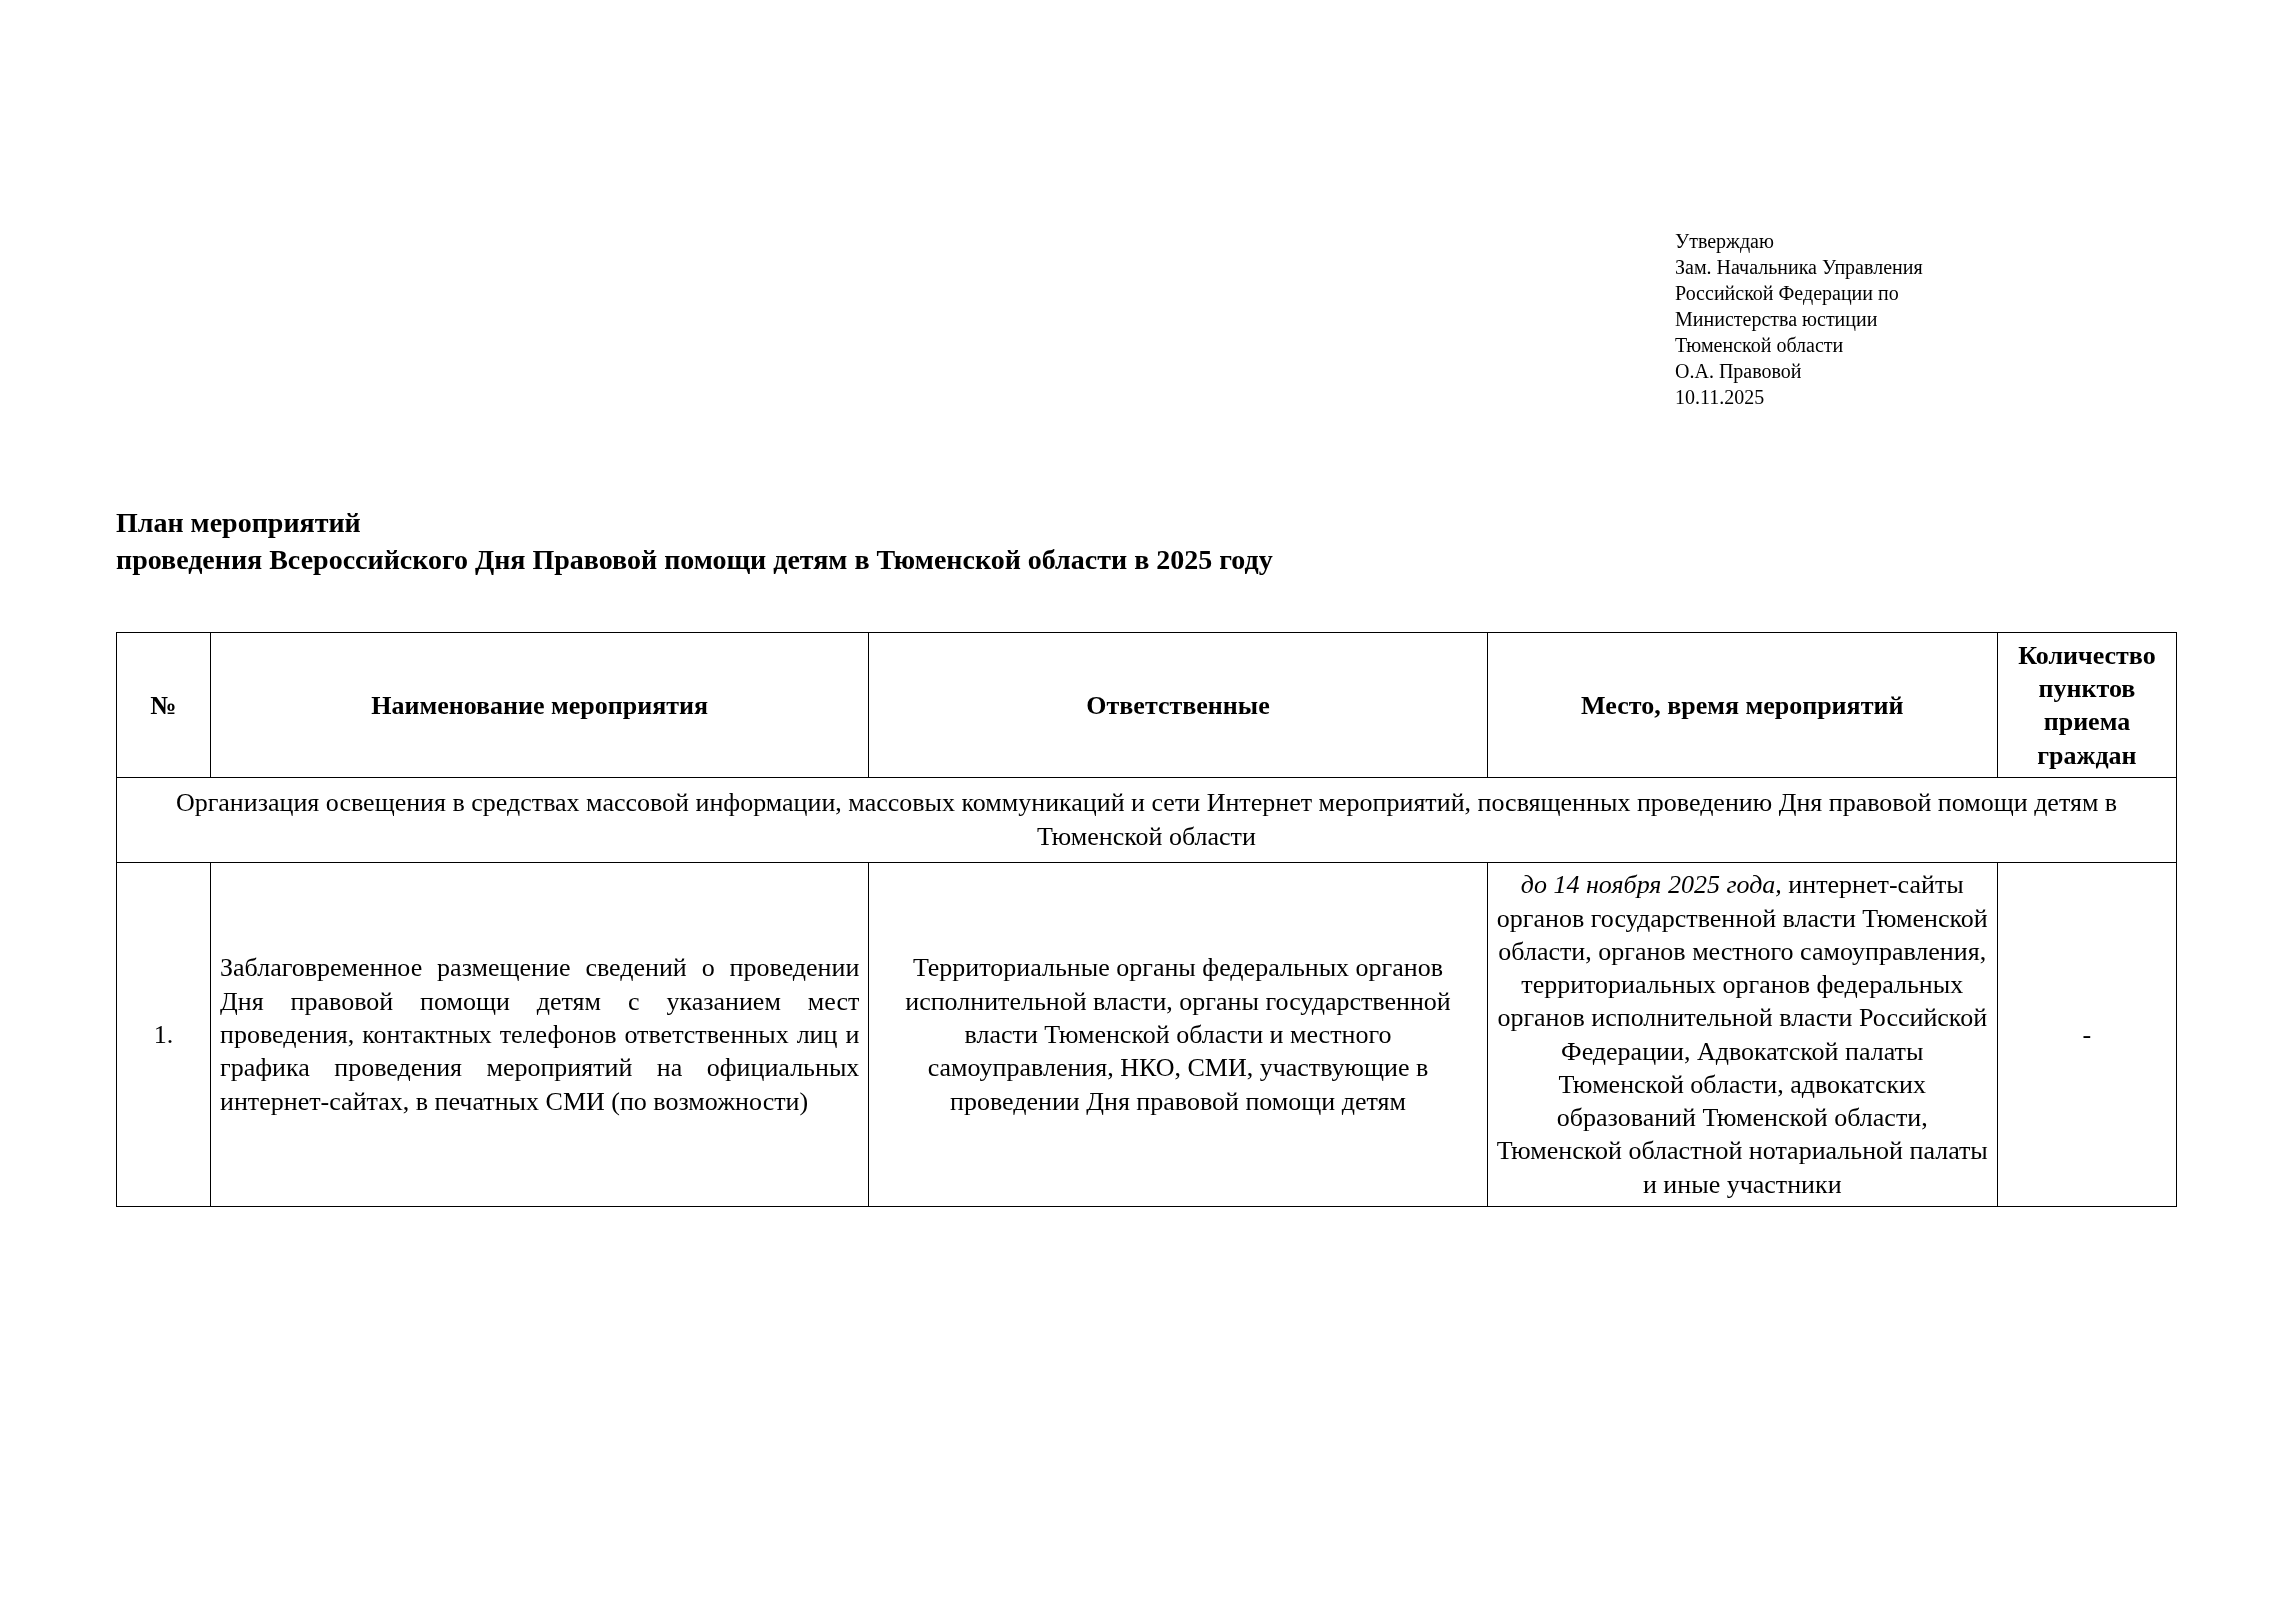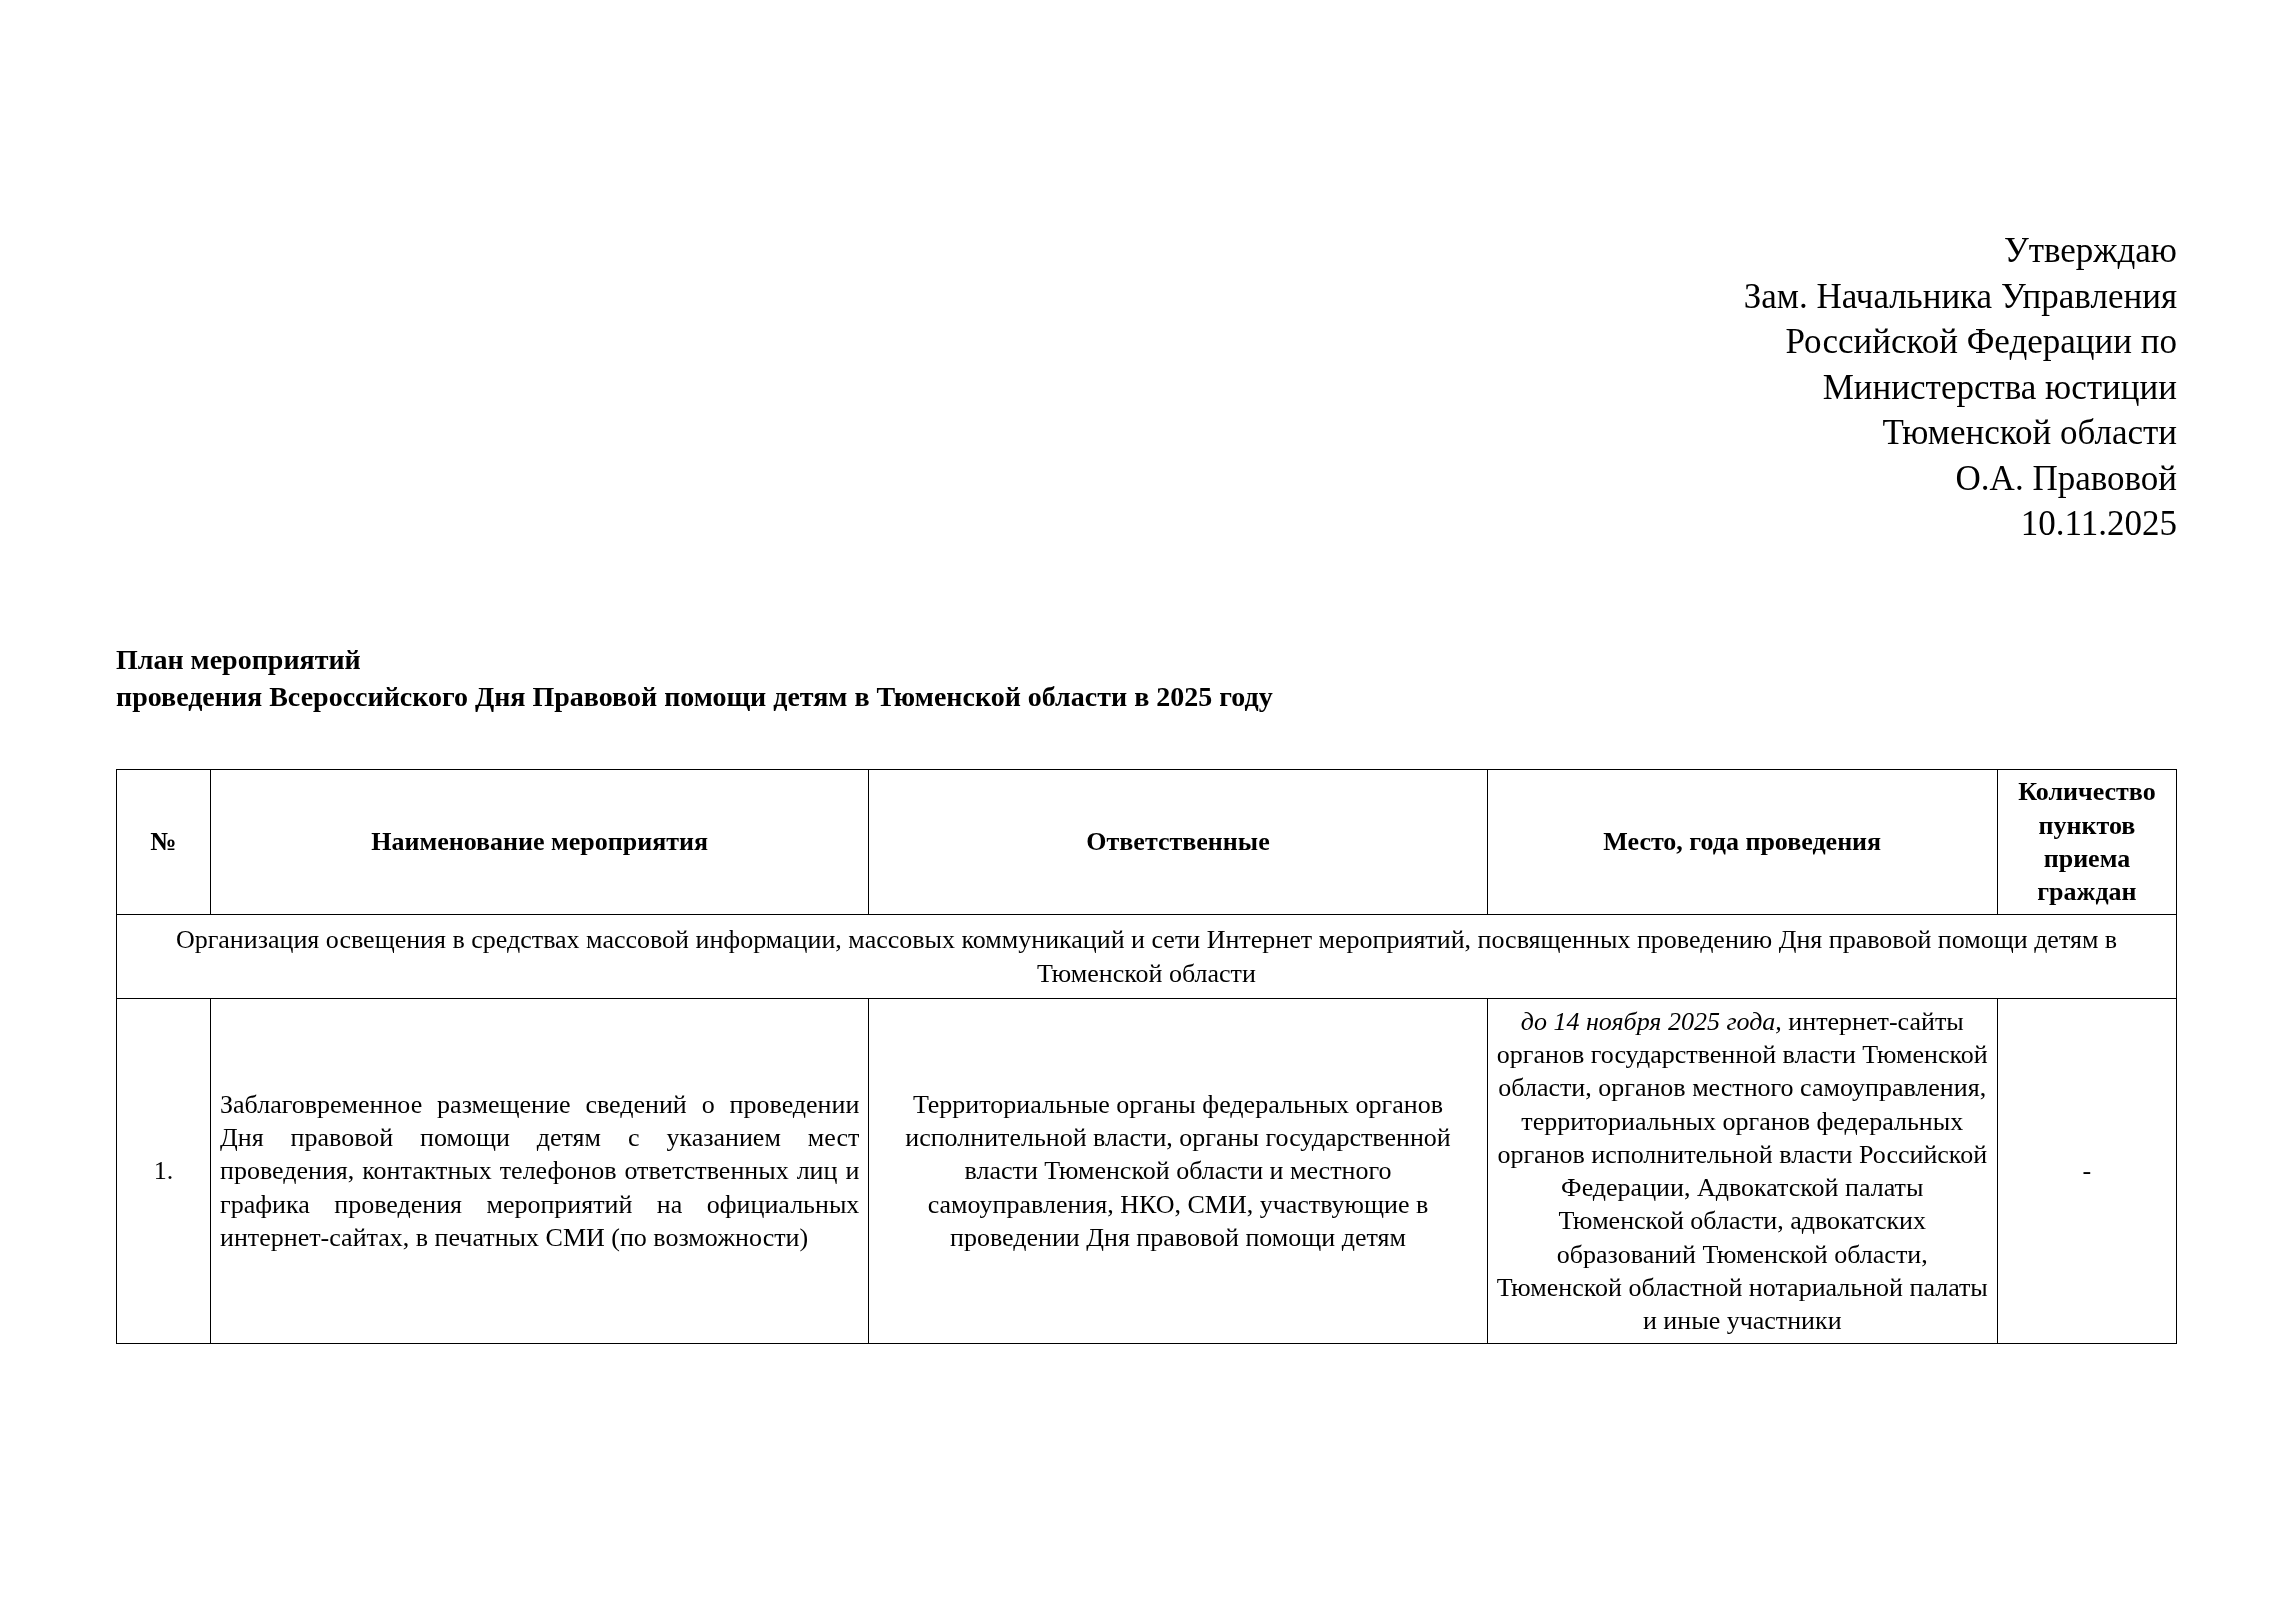--- a/index.html
+++ b/index.html
@@ -20,22 +20,22 @@
     height: 1622px;
     box-sizing: border-box;
     padding: 0 116px;
   }
 
   
   .approval {
     margin-top: 228px;
     margin-left: auto;
     width: 502px;
-    text-align: right;
-    font-size: 35px;
+    text-align: left;
+    font-size: 20px;
     line-height: 1.30;
   }
   .approval div {
     white-space: nowrap;
   }
 
   
   .doc-title {
     margin-top: 94px;
     text-align: left;
@@ -137,21 +137,21 @@
       <col class="c-name">
       <col class="c-resp">
       <col class="c-place">
       <col class="c-count">
     </colgroup>
     <thead>
       <tr>
         <th>№</th>
         <th>Наименование мероприятия</th>
         <th>Ответственные</th>
-        <th>Место, года проведения</th>
+        <th>Место, время мероприятий</th>
         <th>Количество пунктов приема граждан</th>
       </tr>
     </thead>
     <tbody>
       <tr class="section-row">
         <td colspan="5">Организация освещения в средствах массовой информации, массовых коммуникаций и сети Интернет мероприятий, посвященных проведению Дня правовой помощи детям в Тюменской области</td>
       </tr>
       <tr>
         <td class="cell-num">1.</td>
         <td class="cell-name">Заблаговременное размещение сведений о проведении Дня правовой помощи детям с указанием мест проведения, контактных телефонов ответственных лиц и графика проведения мероприятий на официальных интернет-сайтах, в печатных СМИ (по возможности)</td>

